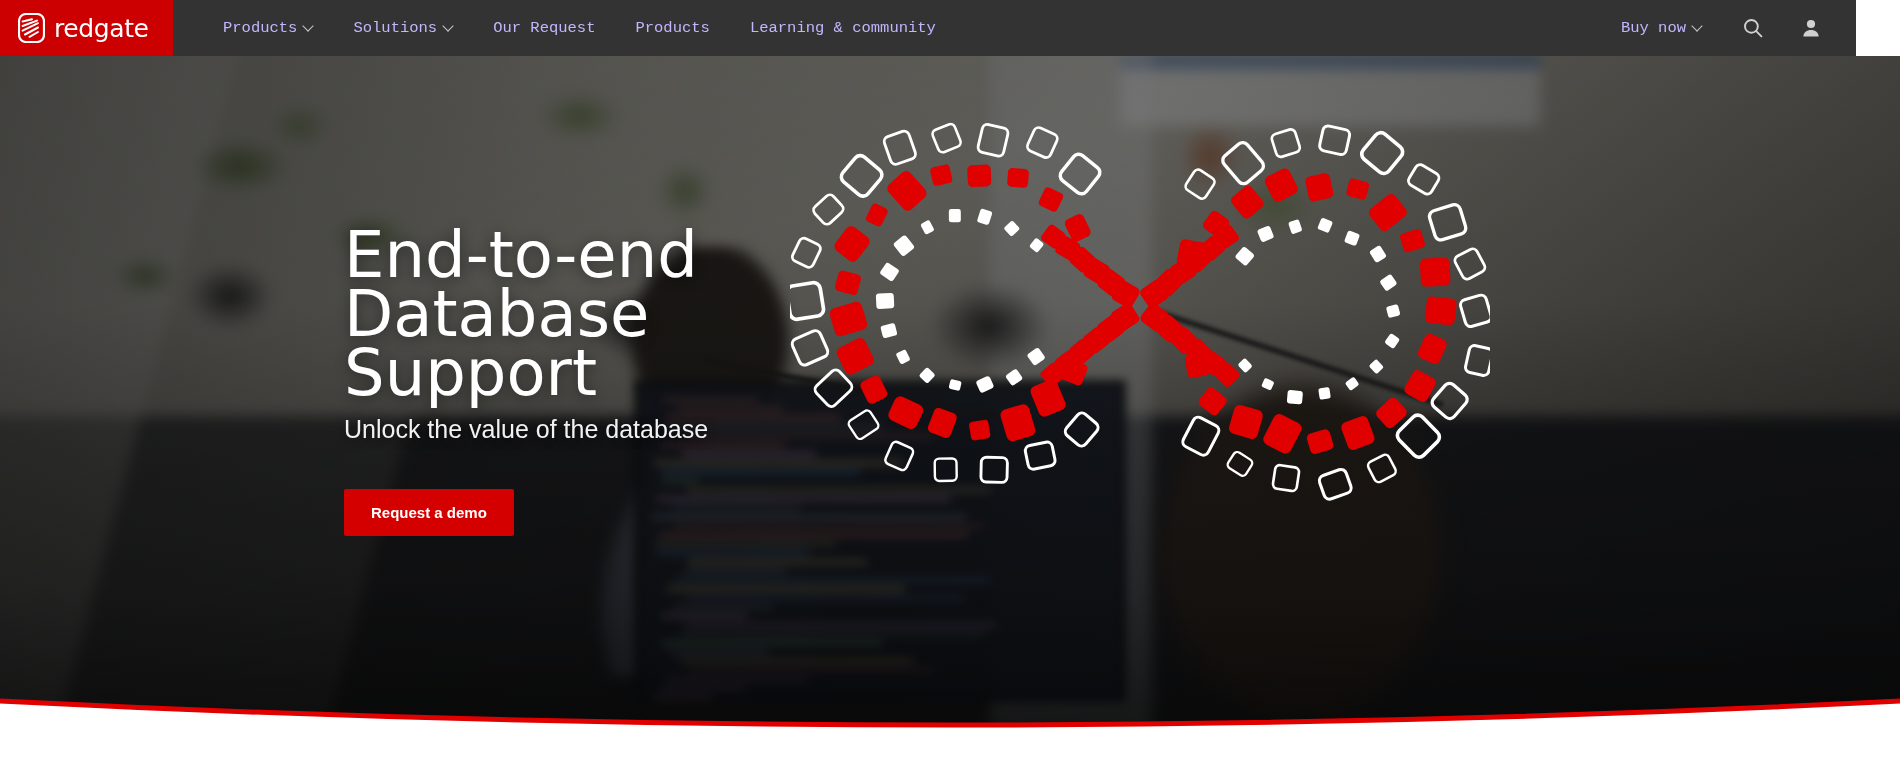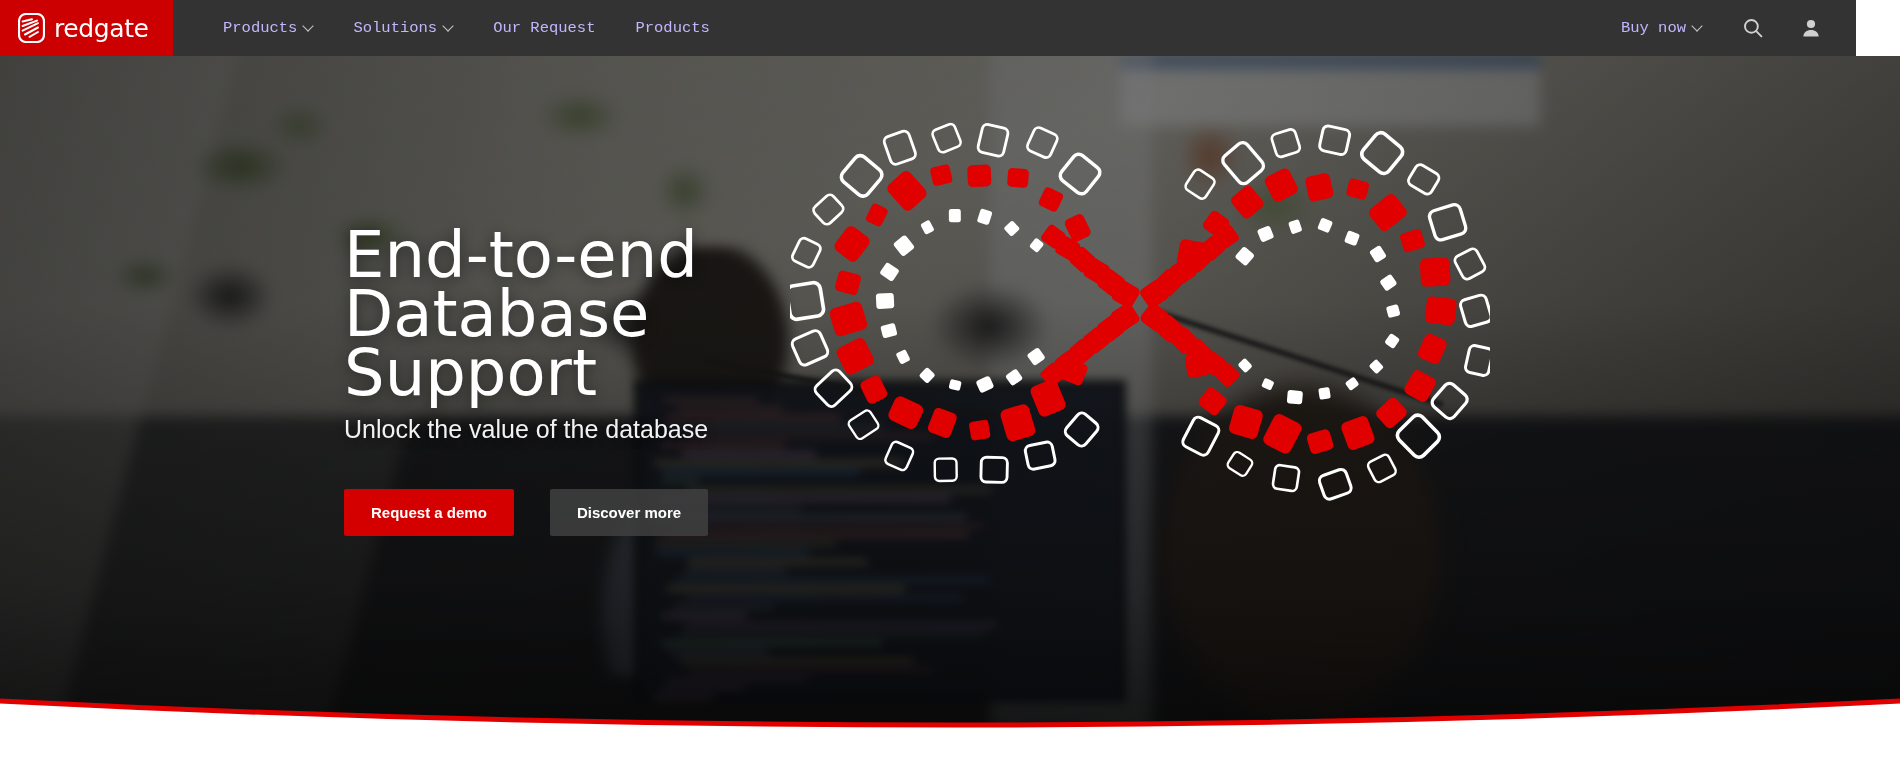--- a/index.html
+++ b/index.html
@@ -184,20 +184,23 @@
     </div>
     <div class="nav-item">
       <span>Solutions</span>
       <span class="chev"></span>
     </div>
     <div class="nav-item">
       <span>Our Request</span>
     </div>
     <div class="nav-item">
       <span>Products</span>
+    </div>
+    <div class="nav-item">
+      <span>Learning &amp; community</span>
     </div>
   </nav>
 
   <div class="nav-right">
     <div class="nav-item">
       <span>Buy now</span>
       <span class="chev"></span>
     </div>
     <div class="icon-btn">
       <svg width="22" height="22" viewBox="0 0 22 22" aria-hidden="true">
@@ -397,21 +400,20 @@
 
   <div class="hero-copy">
     <h1 class="headline">
       <span>End-to-end</span>
       <span>Database</span>
       <span>Support</span>
     </h1>
     <p class="subhead">Unlock the value of the database</p>
     <div class="cta-row">
       <button class="btn btn-primary">Request a demo</button>
-      <button class="btn btn-secondary">Discover more</button>
     </div>
   </div>
 
   <div class="curve-wrap">
     <svg width="1900" height="120" viewBox="0 0 1900 120" preserveAspectRatio="none" aria-hidden="true">
       <path id="curve-fill" d="M0,56 Q950,104 1900,56 L1900,120 L0,120 Z" fill="#ffffff"></path>
       <path id="curve-line" d="M0,56 Q950,104 1900,56" fill="none" stroke="#e00000" stroke-width="5"></path>
     </svg>
   </div>
 </section>

